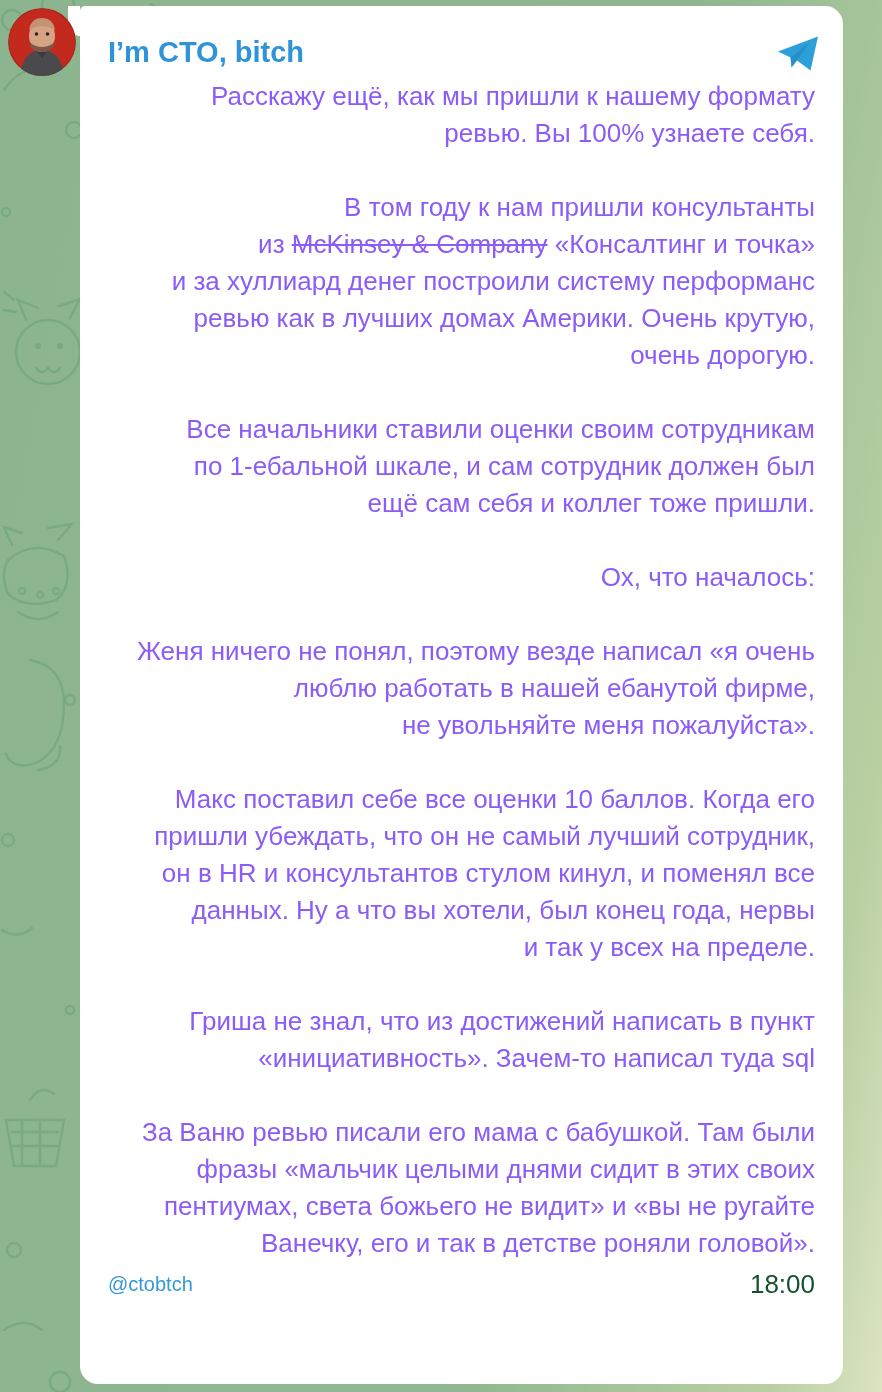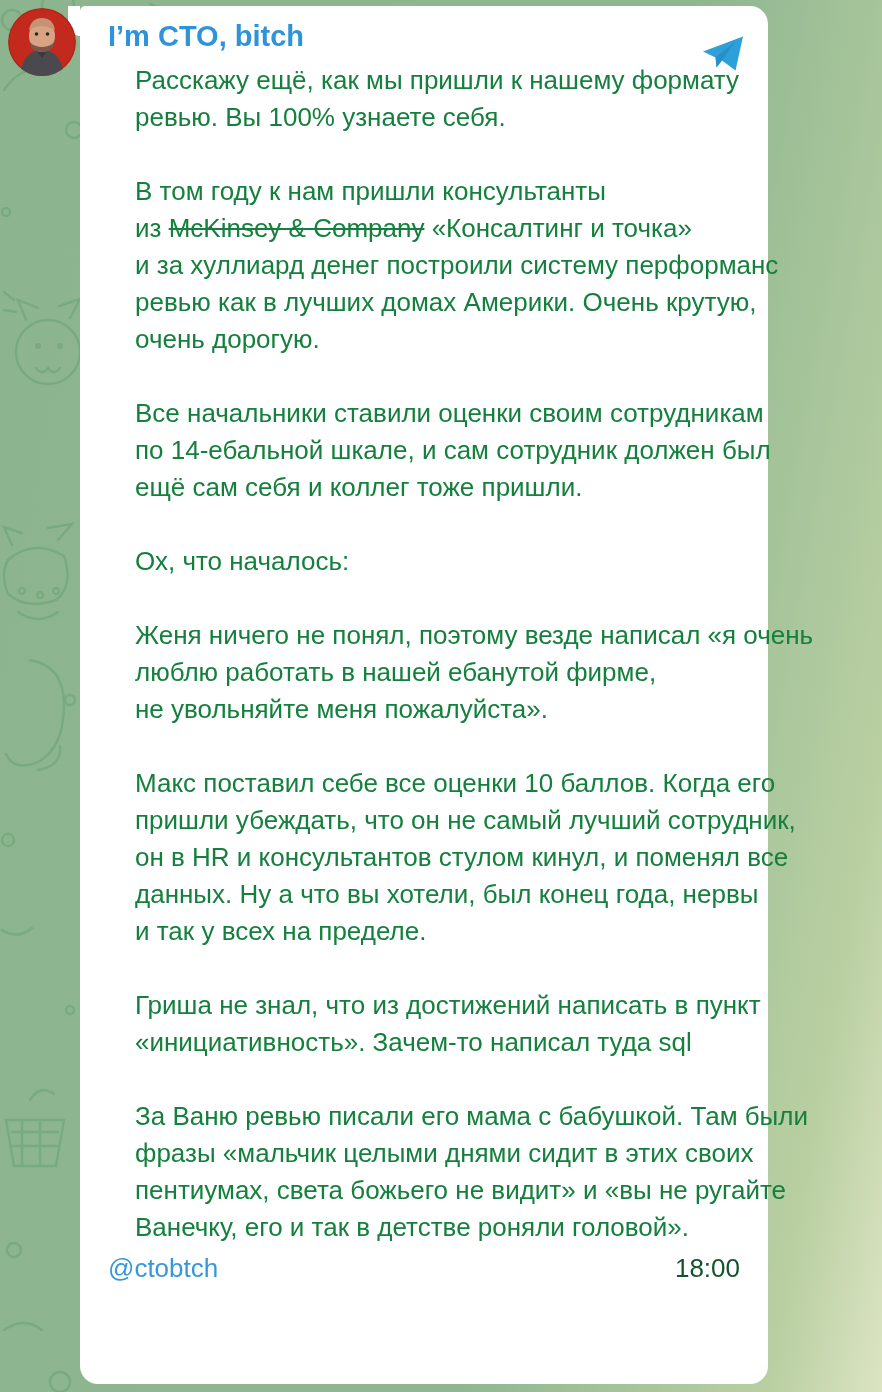--- a/index.html
+++ b/index.html
@@ -6,27 +6,28 @@
   body {
     width: 882px; height: 1392px;
     position: relative;
     overflow: hidden;
     font-family: "Liberation Sans", sans-serif;
     background: linear-gradient(100deg, #8cb48e 0%, #8eb690 62%, #b9cfa2 90%, #dce4c2 100%);
   }
   .doodles { position: absolute; left: 0; top: 0; z-index: 0; }
   .bubble {
     position: absolute; left: 80px; top: 6px;
-    width: 688px; height: 1378px;
+    width: 763px; height: 1378px;
     background: #ffffff;
     border-radius: 18px;
     border-top-left-radius: 5px;
     box-sizing: border-box;
-    padding: 12px 28px 20px 28px;
+    padding: 28px 28px 20px 28px;
     z-index: 1;
+    text-align: right;
   }
   .bubble-tail {
     position: absolute; left: -12px; top: 0;
     width: 12px; height: 30px;
     background: #ffffff;
     border-bottom-left-radius: 14px 20px;
   }
   .avatar {
     position: absolute; left: 8px; top: 8px;
     width: 68px; height: 68px;
@@ -38,29 +39,29 @@
   .channel-title {
     color: #2e93d8;
     font-weight: bold;
     font-size: 29px;
     line-height: 36px;
     margin-bottom: 8px;
     cursor: pointer;
     width: fit-content;
   }
   .plane { position: absolute; top: 30px; right: 24px; width: 42px; height: 36px; cursor: pointer; }
-  .msg { font-size: 26px; line-height: 37px; color: #15803d; margin-left: 27px; }
+  .msg { font-size: 26px; line-height: 37px; color: #8b5cf6; margin-left: 27px; }
   .para + .para { margin-top: 37px; }
   .line { white-space: nowrap; }
   .strike { text-decoration: line-through; }
   .footer {
     display: flex; justify-content: space-between; align-items: center;
     margin-top: 7px; height: 30px;
   }
-  .username { color: #3698d9; font-size: 26px; cursor: pointer; }
+  .username { color: #3698d9; font-size: 20px; cursor: pointer; }
   .time { color: #14532d; font-size: 26px; }
 </style>
 </head>
 <body>
 
 <svg class="doodles" width="882" height="1392" viewBox="0 0 882 1392" aria-hidden="true">
   <g fill="none" stroke="#69a274" stroke-width="2.4" opacity="0.55" stroke-linecap="round">
     <circle cx="12" cy="20" r="10"></circle>
     <circle cx="58" cy="6" r="16"></circle>
     <path d="M150 4 q30 16 70 6"></path>
@@ -131,21 +132,21 @@
       </div>
       <div class="para">
         <div class="line"><span>В том году к нам пришли консультанты</span></div>
         <div class="line"><span>из </span><span class="strike">McKinsey &amp; Company</span><span> «Консалтинг и точка»</span></div>
         <div class="line"><span>и за хуллиард денег построили систему перформанс</span></div>
         <div class="line"><span>ревью как в лучших домах Америки. Очень крутую,</span></div>
         <div class="line"><span>очень дорогую.</span></div>
       </div>
       <div class="para">
         <div class="line"><span>Все начальники ставили оценки своим сотрудникам</span></div>
-        <div class="line"><span>по 14-ебальной шкале, и сам сотрудник должен был</span></div>
+        <div class="line"><span>по 1-ебальной шкале, и сам сотрудник должен был</span></div>
         <div class="line"><span>ещё сам себя и коллег тоже пришли.</span></div>
       </div>
       <div class="para">
         <div class="line"><span>Ох, что началось:</span></div>
       </div>
       <div class="para">
         <div class="line"><span>Женя ничего не понял, поэтому везде написал «я очень</span></div>
         <div class="line"><span>люблю работать в нашей ебанутой фирме,</span></div>
         <div class="line"><span>не увольняйте меня пожалуйста».</span></div>
       </div>

